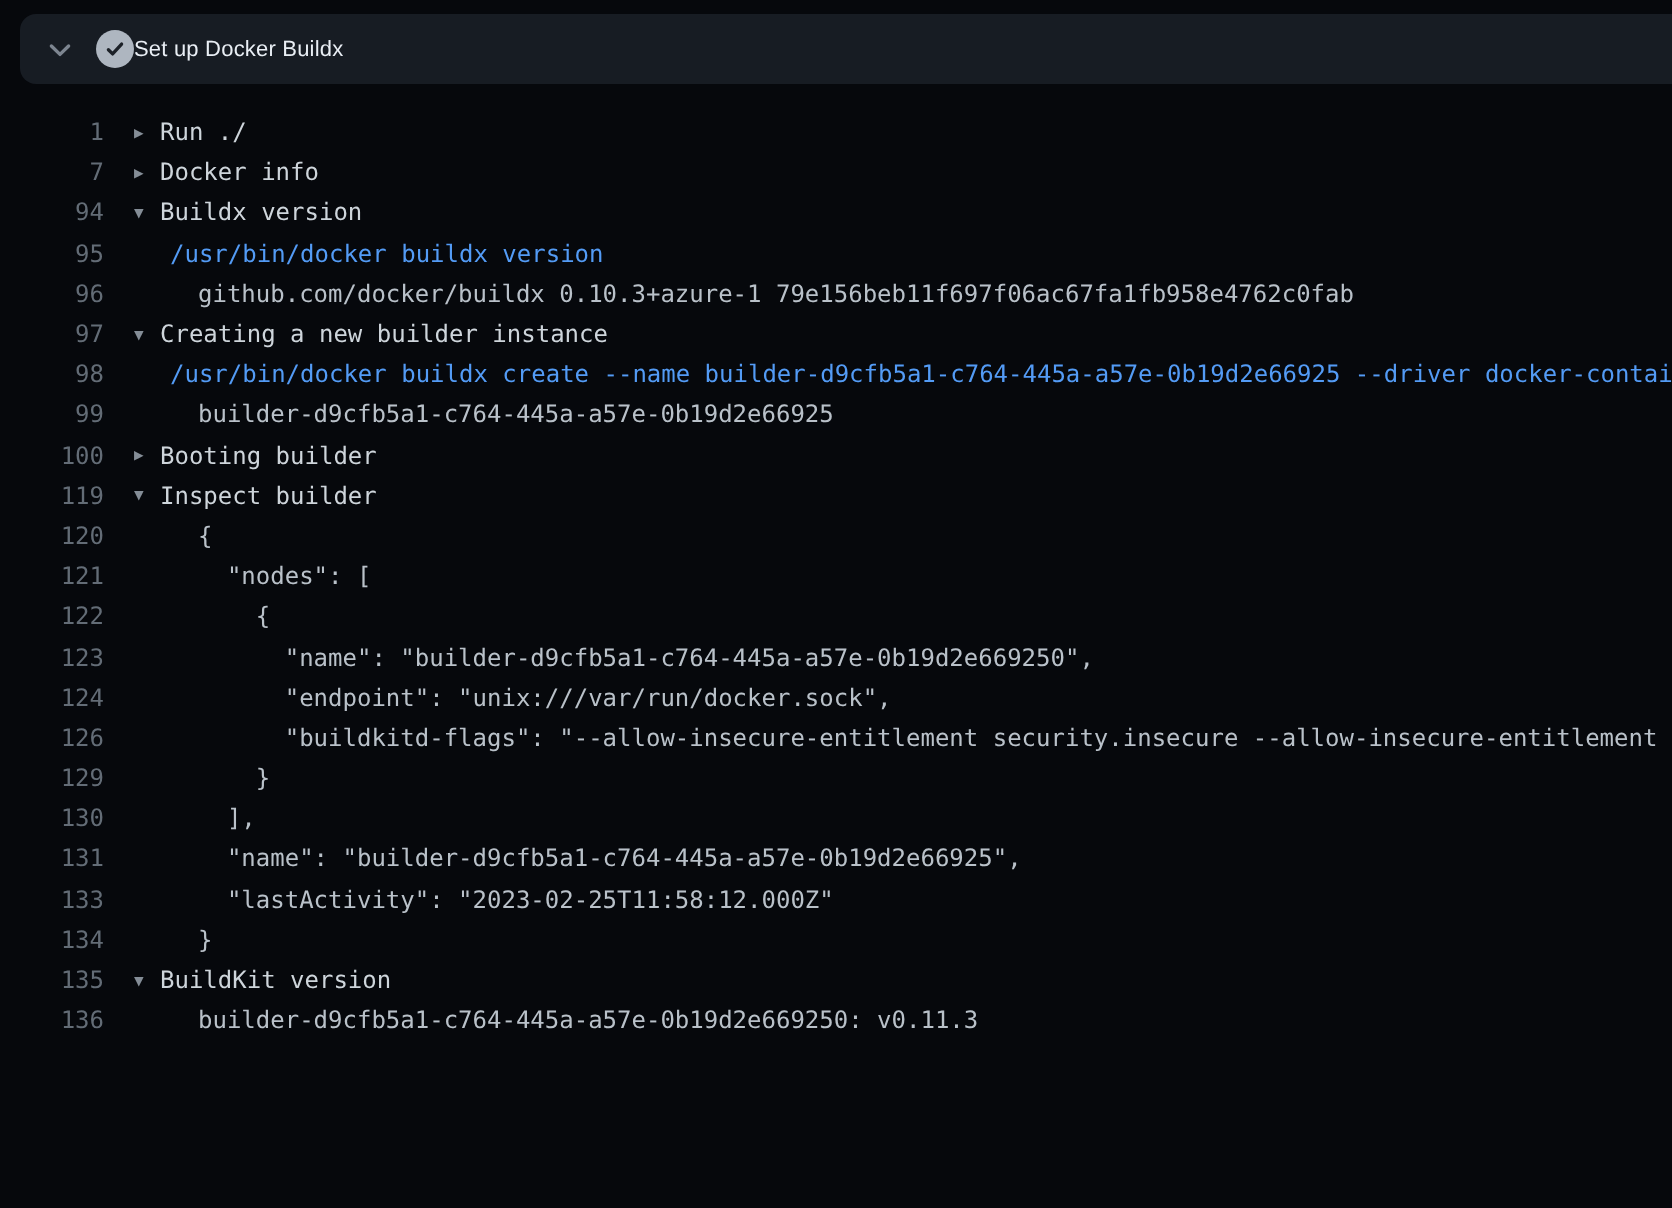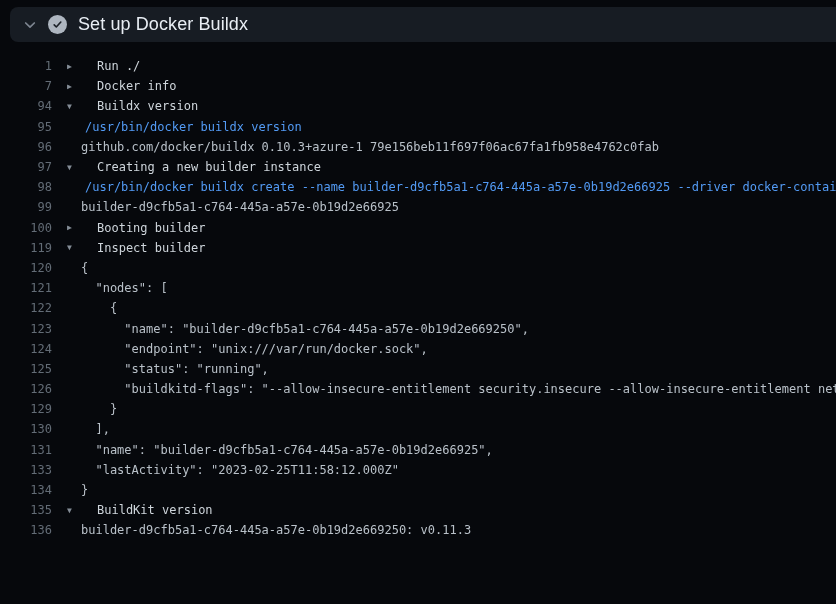--- a/index.html
+++ b/index.html
@@ -45,23 +45,23 @@
     height: 19px;
     border-radius: 50%;
     background: #aeb6c0;
     display: flex;
     align-items: center;
     justify-content: center;
     flex: none;
   }
   .status-circle svg { display: block; }
   .step-title {
-    margin-left: 11px;
+    margin-left: 0;
     color: #e9eef4;
-    font-size: 18px;
+    font-size: 11px;
     font-weight: 500;
     letter-spacing: 0.1px;
     white-space: nowrap;
   }
   
   .log {
     position: absolute;
     left: 0;
     top: 56px;
     right: 0;
@@ -84,23 +84,23 @@
   }
   .row .arrow {
     flex: none;
     width: 13px;
     margin-left: 15px;
     font-size: 8px;
     color: #848d97;
     text-align: left;
   }
   .row.group-collapsed, .row.group-expanded { cursor: pointer; }
-  .row.group-collapsed .text, .row.group-expanded .text { color: #ced5db; margin-left: 17px; }
+  .row.group-collapsed .text, .row.group-expanded .text { color: #ced5db; margin-left: 0; }
   .row.command .text { color: #539bf5; margin-left: 33px; text-align: center; }
-  .row.output .text  { color: #b9c1c9; margin-left: 29px; }
+  .row.output .text  { color: #b9c1c9; margin-left: 47px; }
 </style>
 </head>
 <body>
 
 <div class="page">
 
   <div class="step-header">
     <span class="chevron">
       <svg width="16" height="16" viewBox="0 0 16 16">
         <path d="M3.7 6l4.3 4.2L12.3 6" fill="none" stroke="#7d8590" stroke-width="1.7" stroke-linecap="round" stroke-linejoin="round"></path>
@@ -123,21 +123,20 @@
       <div class="row group-expanded"><span class="num">97</span><span class="arrow">▼</span><span class="text">Creating a new builder instance</span></div>
       <div class="row command"><span class="num">98</span><span class="text">/usr/bin/docker buildx create --name builder-d9cfb5a1-c764-445a-a57e-0b19d2e66925 --driver docker-container</span></div>
       <div class="row output"><span class="num">99</span><span class="text">builder-d9cfb5a1-c764-445a-a57e-0b19d2e66925</span></div>
       <div class="row group-collapsed"><span class="num">100</span><span class="arrow">▶</span><span class="text">Booting builder</span></div>
       <div class="row group-expanded"><span class="num">119</span><span class="arrow">▼</span><span class="text">Inspect builder</span></div>
       <div class="row output"><span class="num">120</span><span class="text">{</span></div>
       <div class="row output"><span class="num">121</span><span class="text">  "nodes": [</span></div>
       <div class="row output"><span class="num">122</span><span class="text">    {</span></div>
       <div class="row output"><span class="num">123</span><span class="text">      "name": "builder-d9cfb5a1-c764-445a-a57e-0b19d2e669250",</span></div>
       <div class="row output"><span class="num">124</span><span class="text">      "endpoint": "unix:///var/run/docker.sock",</span></div>
-      <div class="row output"><span class="num">125</span><span class="text">      "status": "running",</span></div>
       <div class="row output"><span class="num">126</span><span class="text">      "buildkitd-flags": "--allow-insecure-entitlement security.insecure --allow-insecure-entitlement networ</span></div>
       <div class="row output"><span class="num">129</span><span class="text">    }</span></div>
       <div class="row output"><span class="num">130</span><span class="text">  ],</span></div>
       <div class="row output"><span class="num">131</span><span class="text">  "name": "builder-d9cfb5a1-c764-445a-a57e-0b19d2e66925",</span></div>
       <div class="row output"><span class="num">133</span><span class="text">  "lastActivity": "2023-02-25T11:58:12.000Z"</span></div>
       <div class="row output"><span class="num">134</span><span class="text">}</span></div>
       <div class="row group-expanded"><span class="num">135</span><span class="arrow">▼</span><span class="text">BuildKit version</span></div>
       <div class="row output"><span class="num">136</span><span class="text">builder-d9cfb5a1-c764-445a-a57e-0b19d2e669250: v0.11.3</span></div>
     </div>
 

